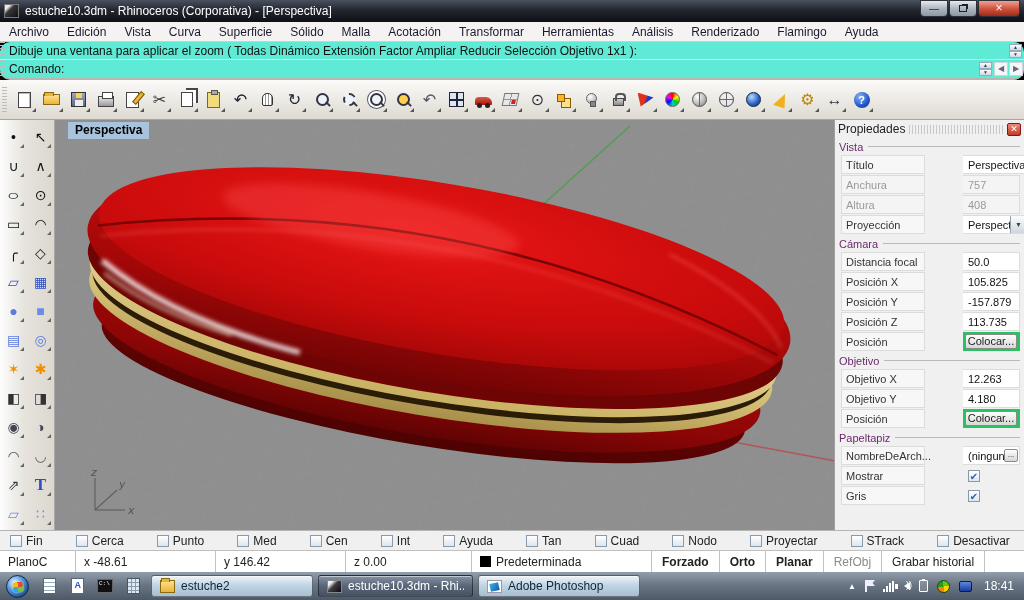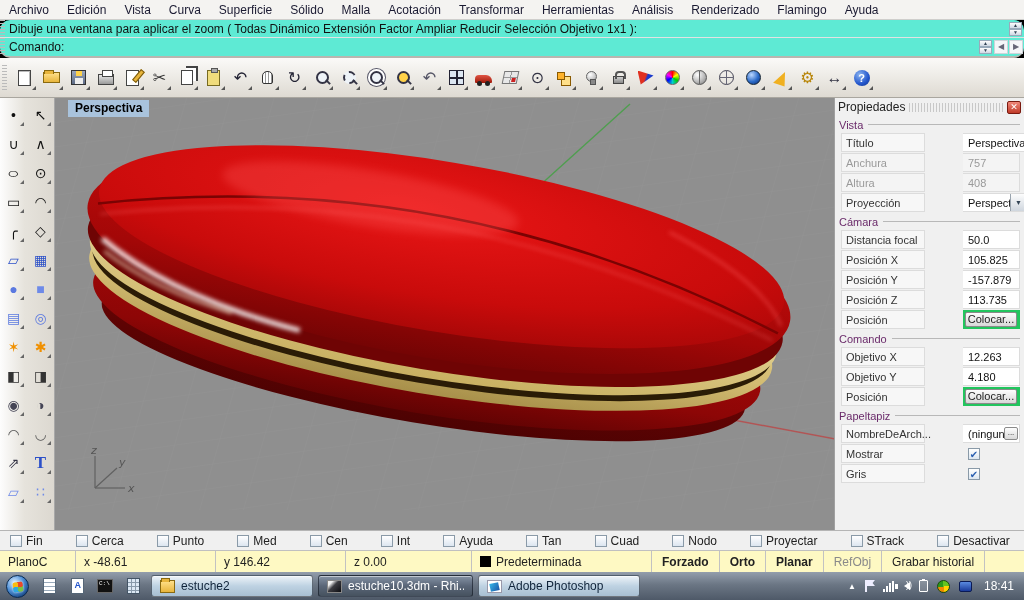--- a/index.html
+++ b/index.html
@@ -106,21 +106,21 @@
   .pvalue.btnwrap{background:#22c55e;border-color:transparent;padding:0;}
   .dotbtn{position:absolute;right:1px;top:2px;width:14px;height:13px;background:linear-gradient(#fdfdfd,#d8d8d8);border:1px solid #8a8a8a;border-radius:2px;font-size:8px;line-height:10px;text-align:center;}
   .cb{width:12px;height:12px;border:1px solid #8a9aa8;background:linear-gradient(#fff,#dce6f0);font-size:10px;line-height:11px;text-align:center;color:#2a5fb0;}
 
   
   .osnap{height:20px;background:#f0f0f0;border-top:1px solid #b5b5b5;display:flex;align-items:center;padding:0 14px 0 10px;justify-content:space-between;flex:0 0 auto;}
   .osnap-item{display:flex;align-items:center;color:#222;}
   .osnap-item .cb{margin-right:4px;}
 
   
-  .statusbar{height:22px;background:#fef9c3;border-top:1px solid #c0c0c0;display:flex;align-items:stretch;color:#222;flex:0 0 auto;}
+  .statusbar{height:22px;background:#ffffff;border-top:1px solid #c0c0c0;display:flex;align-items:stretch;color:#222;flex:0 0 auto;}
   .scell{display:flex;align-items:center;padding:0 8px;border-right:1px solid #c2c2c2;}
   .swatch{width:11px;height:11px;background:#000;margin-right:5px;}
   .stoggle{padding:0 10px;display:flex;align-items:center;border-right:1px solid #c2c2c2;}
   .stoggle.bold{font-weight:bold;}
   .stoggle.dim{color:#8a8a8a;}
   .sfill{flex:1;}
 
   
   .taskbar{height:28px;background:linear-gradient(#939eac,#6b7684 45%,#4e5968);display:flex;align-items:center;padding:0 6px;flex:0 0 auto;}
   .orb{width:23px;height:23px;border-radius:50%;background:radial-gradient(circle at 35% 30%,#d8ecff,#4d8fd6 45%,#123e7a 85%);border:1px solid #0a2a50;position:relative;margin-right:10px;}
@@ -154,20 +154,29 @@
   .t-clip::before{content:"";position:absolute;left:2px;top:-2px;width:3px;height:2px;background:#fff;}
   .t-av{width:13px;height:13px;border-radius:50%;background:conic-gradient(#63c421 0 25%,#ffd400 0 50%,#f08a00 0 75%,#2a9a1a 0);border:1px solid #1a4a0a;}
   .t-app{width:13px;height:11px;background:linear-gradient(#5a8ae0,#1a3a9a);border:1px solid #0a1a55;border-radius:2px;}
   .clock{color:#fff;margin-left:12px;margin-right:4px;font-size:12px;}
 </style>
 </head>
 <body>
 
 <div id="page">
 
+  <div class="titlebar">
+    <span class="appicon"></span>
+    <span class="ttl">estuche10.3dm - Rhinoceros (Corporativa) - [Perspectiva]</span>
+    <span class="winbtns">
+      <span class="wbtn">—</span>
+      <span class="wbtn"><span class="rst"></span></span>
+      <span class="wbtn close">×</span>
+    </span>
+  </div>
 
   <div class="menubar" id="menubar">
       <span class="menu-item">Archivo</span>
       <span class="menu-item">Edición</span>
       <span class="menu-item">Vista</span>
       <span class="menu-item">Curva</span>
       <span class="menu-item">Superficie</span>
       <span class="menu-item">Sólido</span>
       <span class="menu-item">Malla</span>
       <span class="menu-item">Acotación</span>
@@ -517,21 +526,21 @@
             <div class="plabel">Posición Z</div>
             <div class="pvalue">113.735</div>
           </div>
           <div class="prow">
             <div class="plabel">Posición</div>
             <div class="pvalue btnwrap">
               <button class="pbtn">Colocar...</button>
             </div>
           </div>
           <div class="psec">
-            <span class="psec-label">Comando</span>
+            <span class="psec-label">Objetivo</span>
             <span class="psec-rule"></span>
           </div>
           <div class="prow">
             <div class="plabel">Objetivo X</div>
             <div class="pvalue">12.263</div>
           </div>
           <div class="prow">
             <div class="plabel">Objetivo Y</div>
             <div class="pvalue">4.180</div>
           </div>

